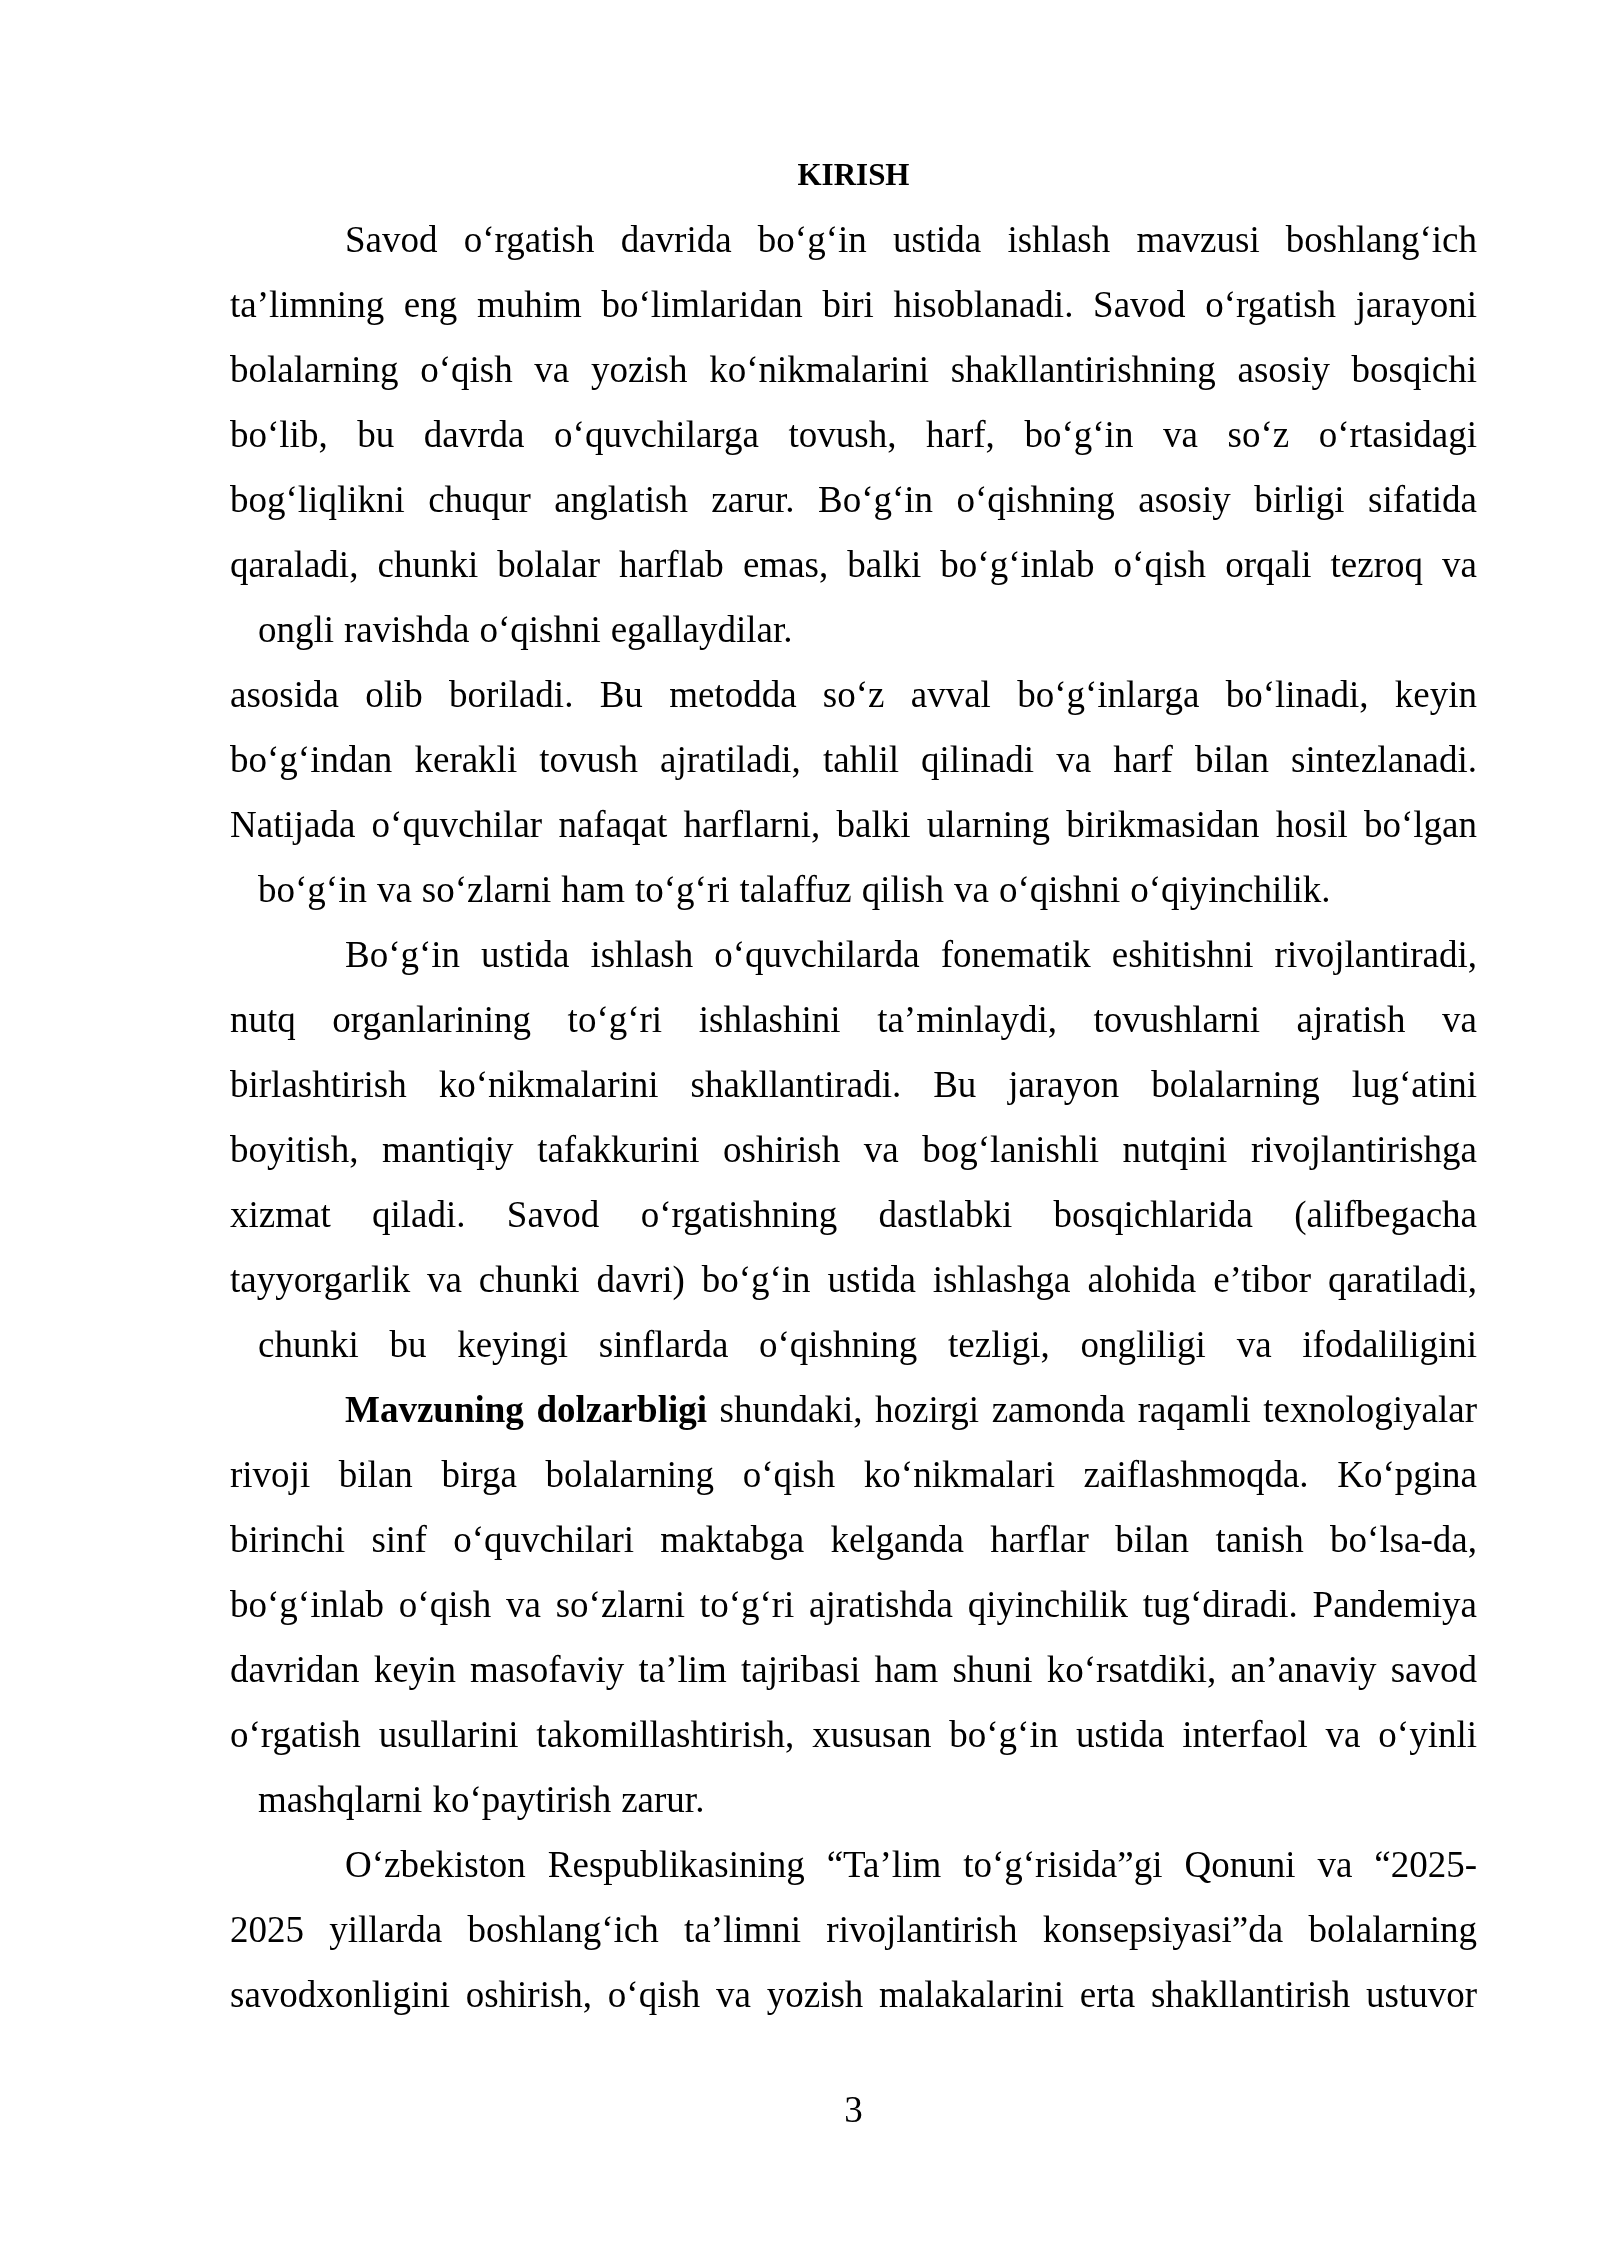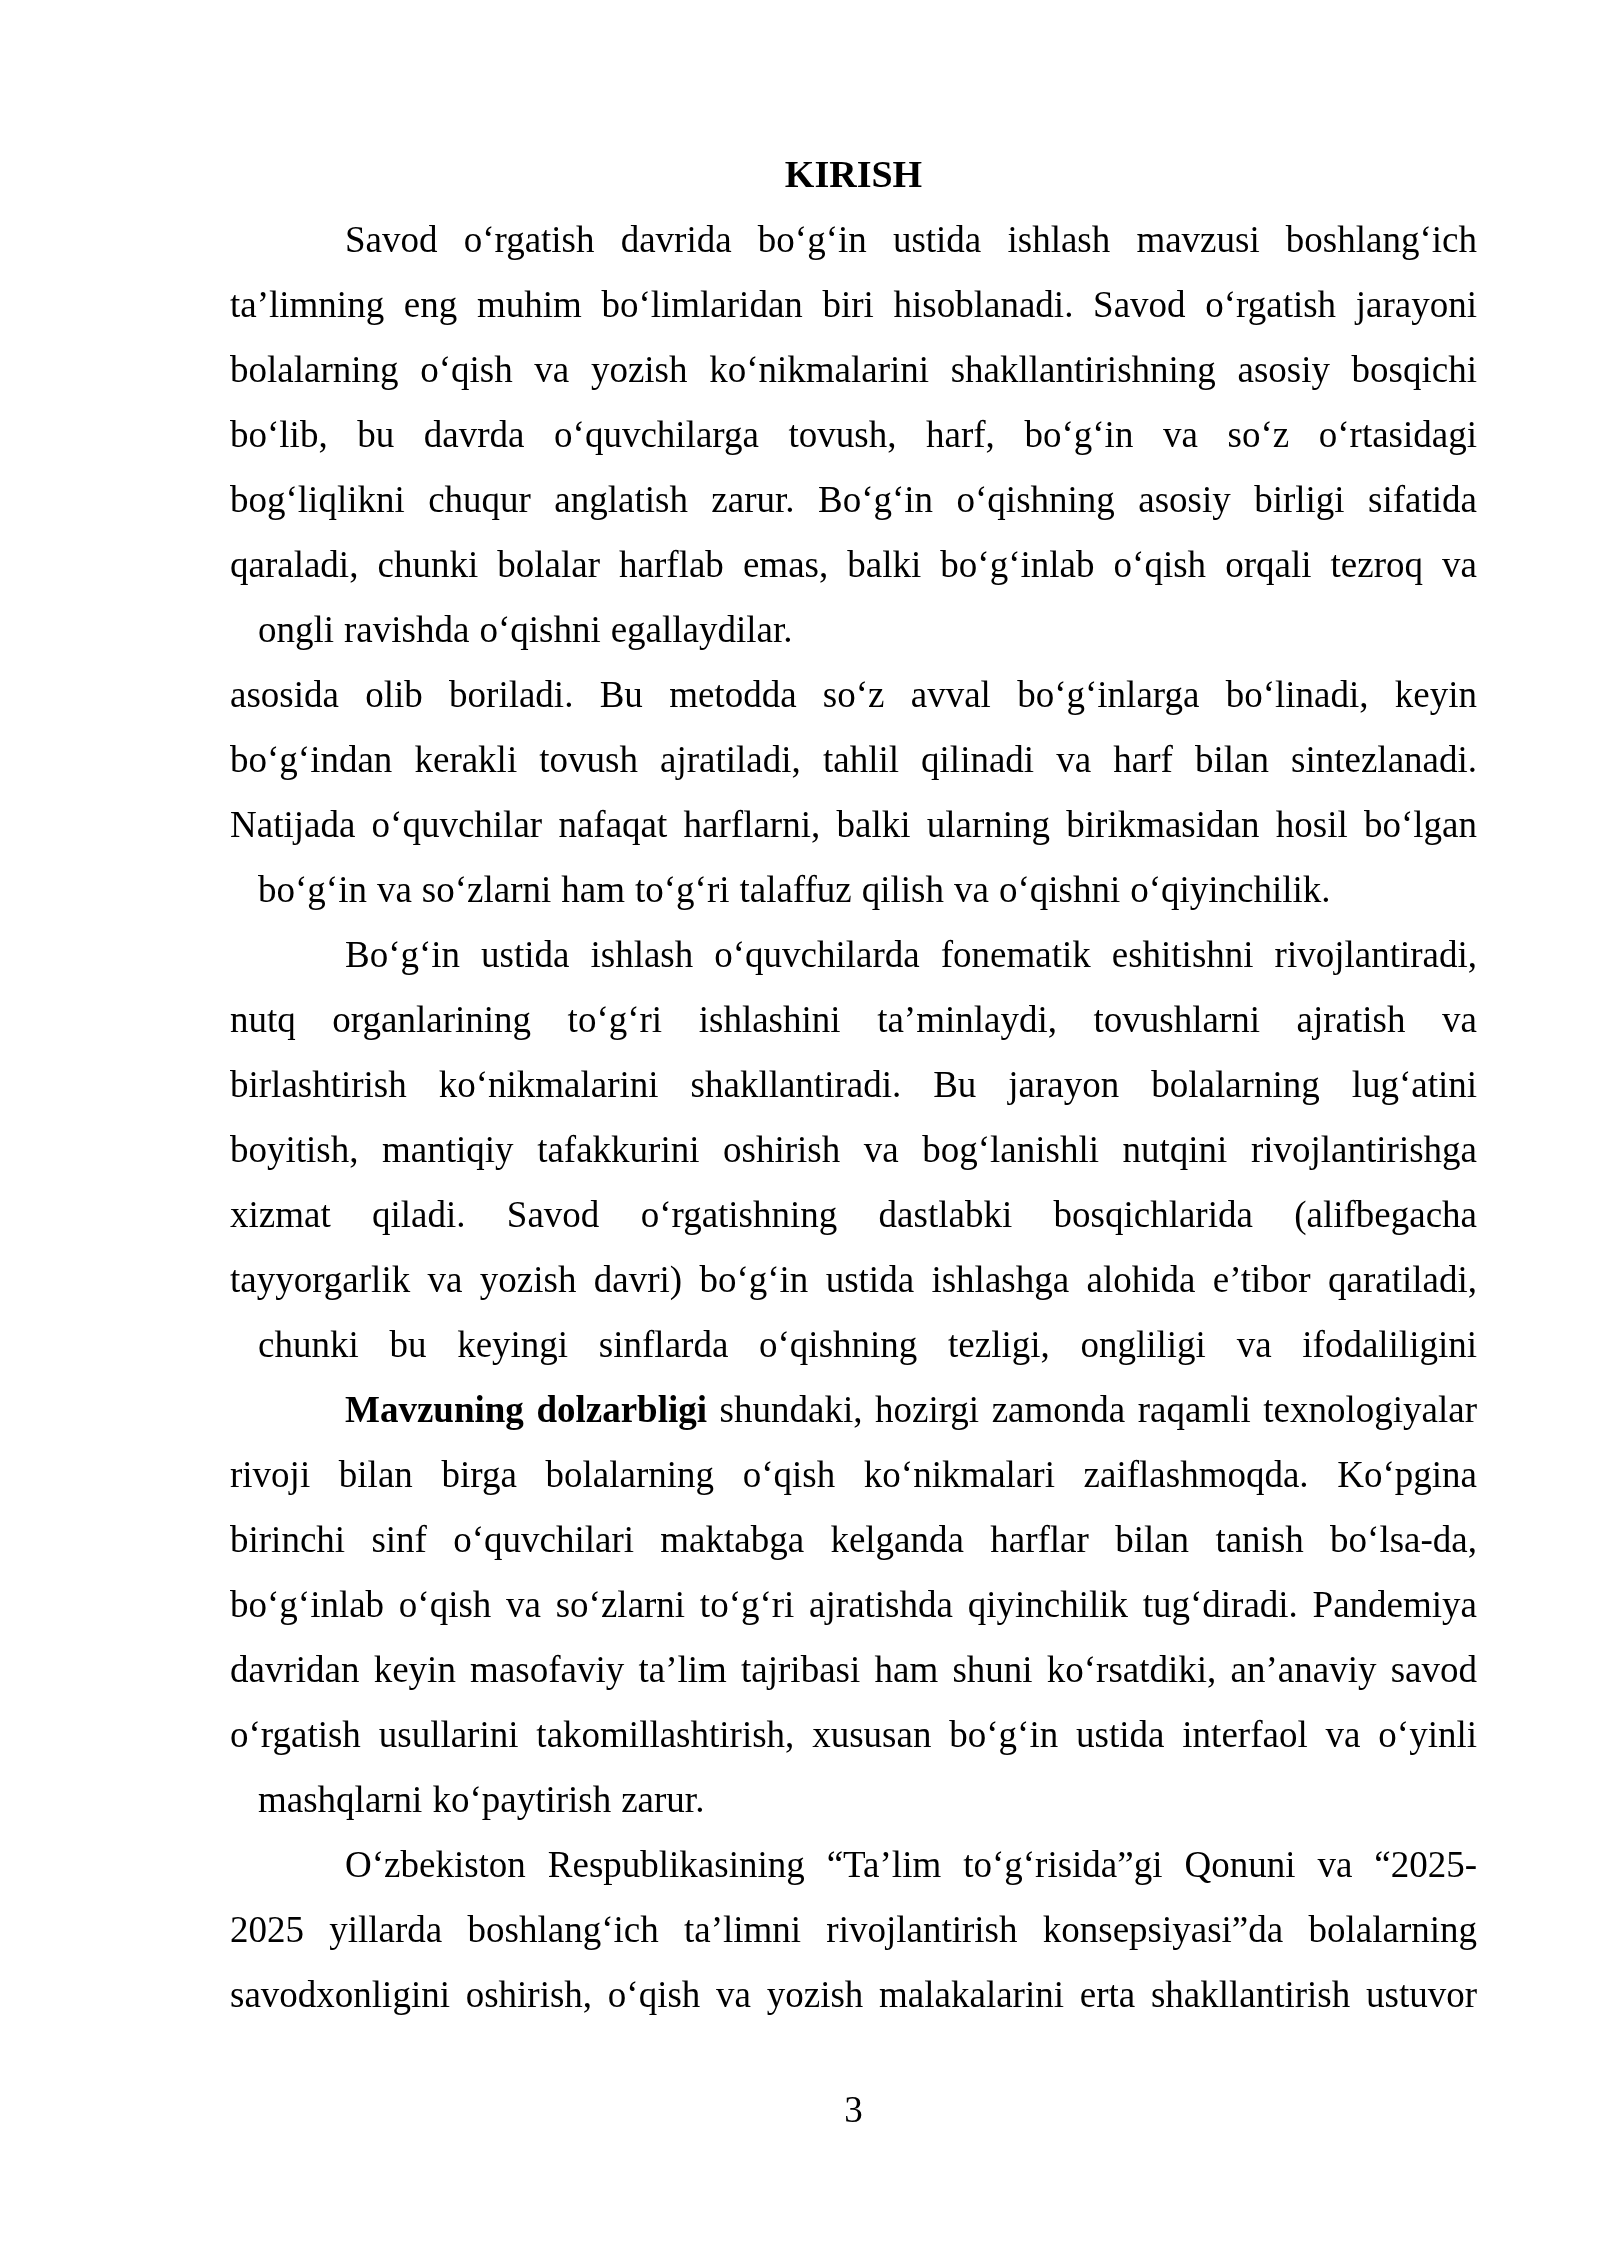--- a/index.html
+++ b/index.html
@@ -34,21 +34,21 @@
   }
   .doc-line.indent {
     text-indent: 115px;
   }
   .doc-line.end {
     text-align-last: left;
     margin-left: 28px;
     -moz-text-align-last: left;
   }
   .title-line {
-    font-size: 38px;
+    font-size: 31px;
     line-height: 65px;
     height: 65px;
     font-weight: bold;
     text-align: center;
     text-align-last: center;
     -moz-text-align-last: center;
   }
   .bold { font-weight: bold; }
   .footer-line {
     position: absolute;
@@ -81,21 +81,21 @@
           <div class="doc-line"><span>bo‘g‘indan kerakli tovush ajratiladi, tahlil qilinadi va harf bilan sintezlanadi.</span></div>
           <div class="doc-line"><span>Natijada o‘quvchilar nafaqat harflarni, balki ularning birikmasidan hosil bo‘lgan</span></div>
           <div class="doc-line end"><span>bo‘g‘in va so‘zlarni ham to‘g‘ri talaffuz qilish va o‘qishni o‘qiyinchilik.</span></div>
         </div>
         <div>
           <div class="doc-line indent"><span>Bo‘g‘in ustida ishlash o‘quvchilarda fonematik eshitishni rivojlantiradi,</span></div>
           <div class="doc-line"><span>nutq organlarining to‘g‘ri ishlashini ta’minlaydi, tovushlarni ajratish va</span></div>
           <div class="doc-line"><span>birlashtirish ko‘nikmalarini shakllantiradi. Bu jarayon bolalarning lug‘atini</span></div>
           <div class="doc-line"><span>boyitish, mantiqiy tafakkurini oshirish va bog‘lanishli nutqini rivojlantirishga</span></div>
           <div class="doc-line"><span>xizmat qiladi. Savod o‘rgatishning dastlabki bosqichlarida (alifbegacha</span></div>
-          <div class="doc-line"><span>tayyorgarlik va yozish davri) bo‘g‘in ustida ishlashga alohida e’tibor qaratiladi,</span></div>
+          <div class="doc-line"><span>tayyorgarlik va chunki davri) bo‘g‘in ustida ishlashga alohida e’tibor qaratiladi,</span></div>
           <div class="doc-line end"><span>chunki bu keyingi sinflarda o‘qishning tezligi, ongliligi va ifodaliligini belgilaydi.</span></div>
         </div>
         <div>
           <div class="doc-line indent"><span class="bold">Mavzuning dolzarbligi</span><span> shundaki, hozirgi zamonda raqamli texnologiyalar</span></div>
           <div class="doc-line"><span>rivoji bilan birga bolalarning o‘qish ko‘nikmalari zaiflashmoqda. Ko‘pgina</span></div>
           <div class="doc-line"><span>birinchi sinf o‘quvchilari maktabga kelganda harflar bilan tanish bo‘lsa-da,</span></div>
           <div class="doc-line"><span>bo‘g‘inlab o‘qish va so‘zlarni to‘g‘ri ajratishda qiyinchilik tug‘diradi. Pandemiya</span></div>
           <div class="doc-line"><span>davridan keyin masofaviy ta’lim tajribasi ham shuni ko‘rsatdiki, an’anaviy savod</span></div>
           <div class="doc-line"><span>o‘rgatish usullarini takomillashtirish, xususan bo‘g‘in ustida interfaol va o‘yinli</span></div>
           <div class="doc-line end"><span>mashqlarni ko‘paytirish zarur.</span></div>

